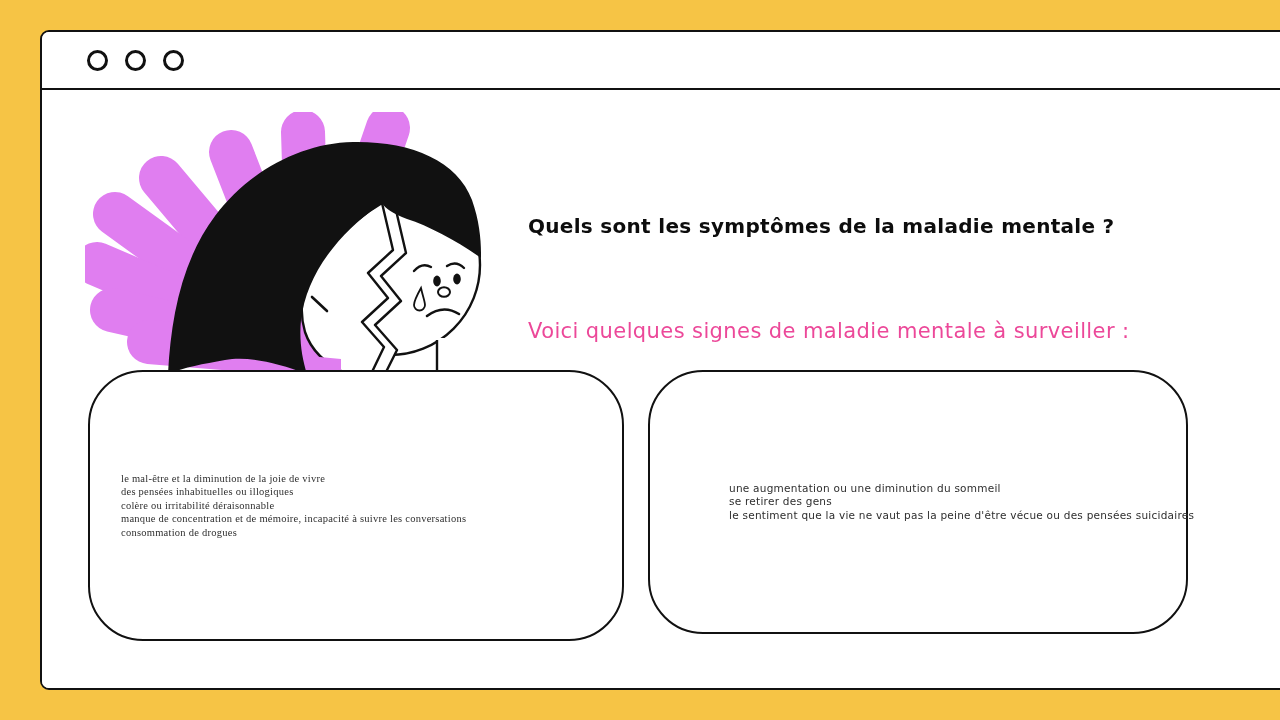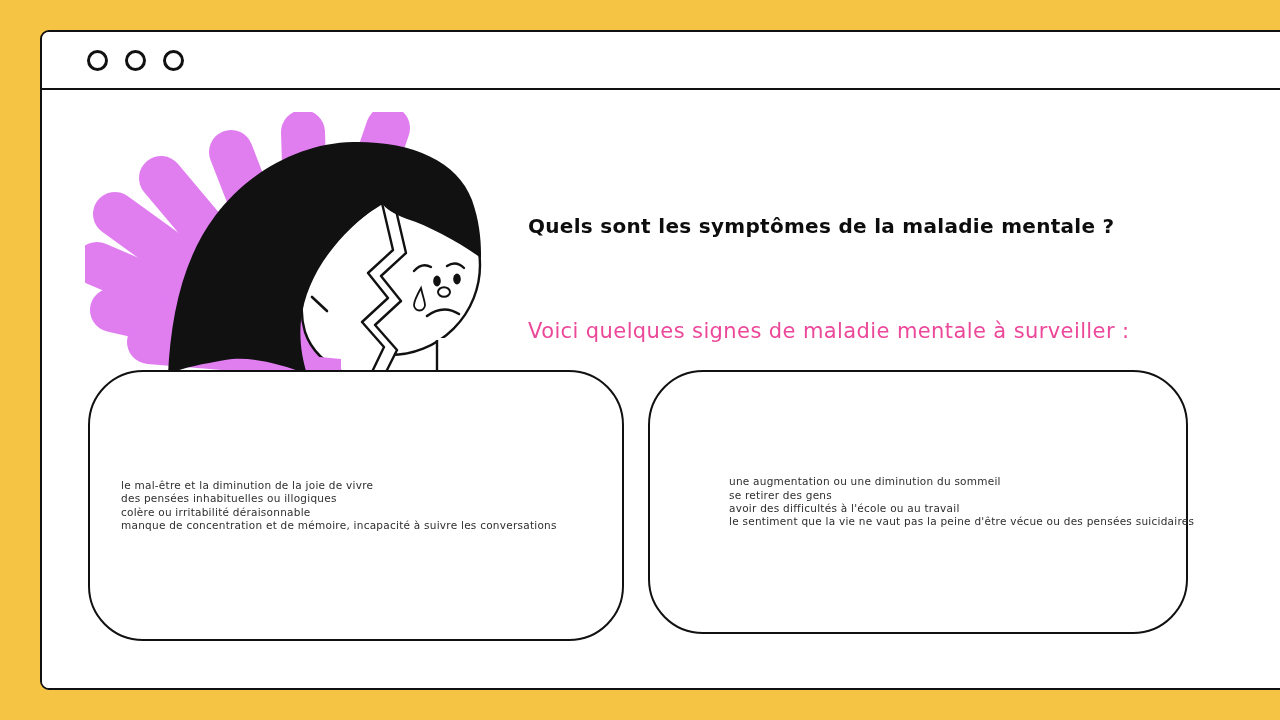--- a/index.html
+++ b/index.html
@@ -66,21 +66,21 @@
   }
   .card {
     position: absolute;
     top: 280px;
     background: #ffffff;
     border: 2.5px solid #111111;
     border-radius: 55px;
     display: flex;
     align-items: center;
   }
-  .card-left  { left: 46px;  width: 536px; height: 271px; }
+  .card-left  { left: 46px;  width: 536px; height: 271px; font-family: Liberation Serif, serif; }
   .card-right { left: 606px; width: 540px; height: 264px; padding-left: 48px; }
   .card ul {
     list-style: none;
     padding-left: 31px;
   }
   .card li {
     font-size: 10.5px;
     line-height: 13.4px;
     letter-spacing: 0.25px;
     color: #2e2e2e;
@@ -150,26 +150,26 @@
     <h1 class="page-title">Quels sont les symptômes de la maladie mentale ?</h1>
 
     <p class="page-subtitle">Voici quelques signes de maladie mentale à surveiller :</p>
 
     <div class="card card-left">
       <ul>
         <li>le mal-être et la diminution de la joie de vivre</li>
         <li>des pensées inhabituelles ou illogiques</li>
         <li>colère ou irritabilité déraisonnable</li>
         <li>manque de concentration et de mémoire, incapacité à suivre les conversations</li>
+        <li>consommation de drogues</li>
       </ul>
     </div>
 
     <div class="card card-right">
       <ul>
         <li>une augmentation ou une diminution du sommeil</li>
         <li>se retirer des gens</li>
-        <li>avoir des difficultés à l'école ou au travail</li>
         <li>le sentiment que la vie ne vaut pas la peine d'être vécue ou des pensées suicidaires</li>
       </ul>
     </div>
 
   </div>
 </div>
 
 </body></html>

